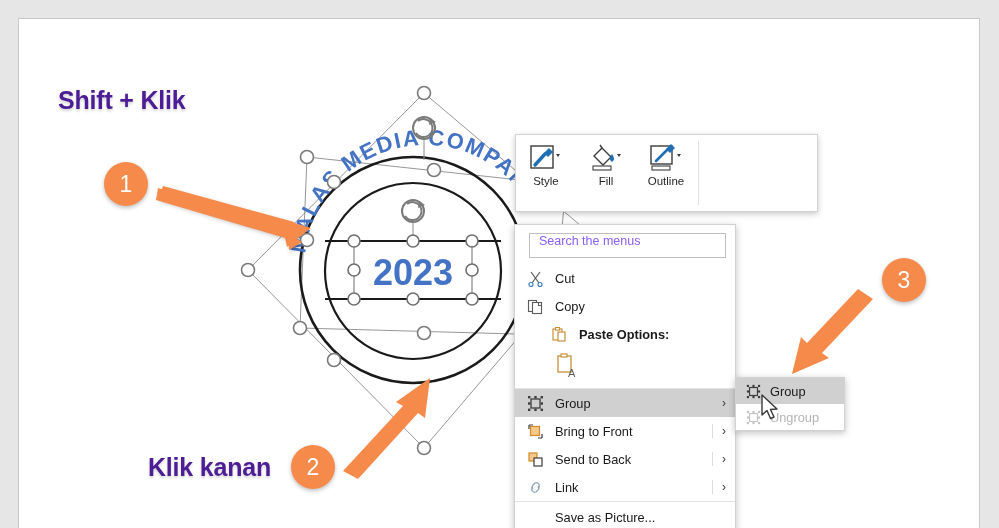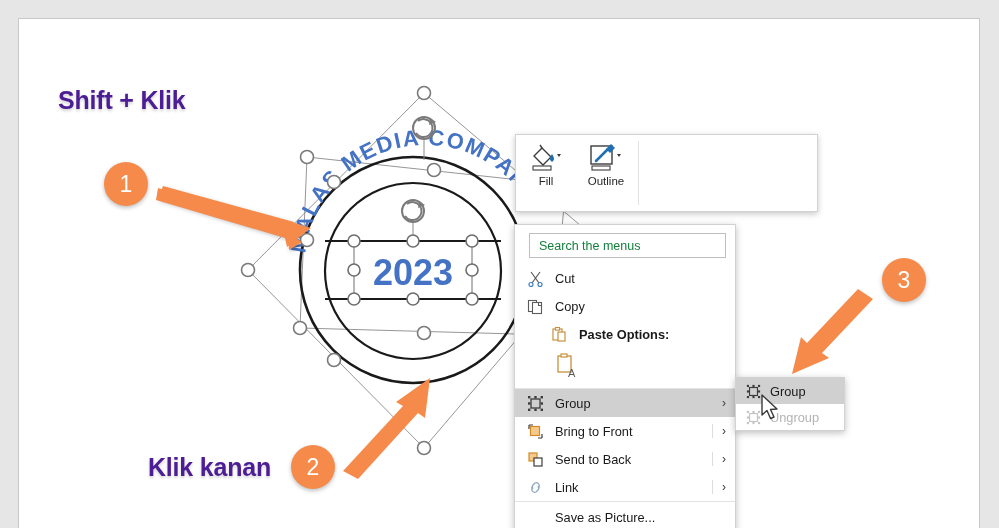--- a/index.html
+++ b/index.html
@@ -84,23 +84,23 @@
     border:1px solid #d2d2d2;
     box-shadow:0 2px 7px rgba(0,0,0,0.25);
     z-index:25;
     padding-bottom:0px;
     box-sizing:border-box;
   }
   .ctx-search{
     margin:8px 9px 6px 14px;
     height:25px;
     border:1px solid #bfbfbf;
-    display:flex;align-items:center;
+    display:flex;align-items:flex-start;
     padding-left:9px;
-    font-size:12.5px;color:#15803d;
+    font-size:12.5px;color:#8b5cf6;
     background:#fff;
     box-sizing:border-box;
   }
   .ctx-item{
     height:28px;display:flex;align-items:center;
     font-size:12.8px;color:#1a1a1a;
     padding-left:0;
     position:relative;
     cursor:default;
   }
@@ -240,20 +240,31 @@
 </div>
 
 <div class="badge" id="badge-1">1</div>
 <div class="badge" id="badge-2">2</div>
 <div class="badge" id="badge-3">3</div>
 
 <div class="mini-toolbar">
 
   <div class="mt-group">
 
+    <div class="mt-btn narrow">
+      <div class="mt-ico">
+        <svg width="36" height="30" viewBox="0 0 36 30">
+          <rect x="3" y="3" width="22" height="22" fill="#ffffff" stroke="#3c3c3c" stroke-width="1.4"></rect>
+          <path d="M 7 22 L 17 11" stroke="#1F6FB5" stroke-width="3.4" stroke-linecap="round"></path>
+          <path d="M 16 10 l 5 -5 l 4 4 l -5 5 z" fill="#1F6FB5"></path>
+          <path d="M 28 11 l 4 0 l -2 3 z" fill="#3c3c3c"></path>
+        </svg>
+      </div>
+      <div class="mt-lbl">Style</div>
+    </div>
 
     <div class="mt-btn narrow">
       <div class="mt-ico">
         <svg width="36" height="30" viewBox="0 0 36 30">
           <path d="M 6 13 L 14 5 L 23 14 L 15 22 Z" fill="#ffffff" stroke="#3c3c3c" stroke-width="1.4"></path>
           <path d="M 14 5 L 12 2" stroke="#3c3c3c" stroke-width="1.4"></path>
           <path d="M 24 11 q 4 5 0 8 q -4 -3 0 -8 z" fill="#1F6FB5"></path>
           <rect x="5" y="23" width="18" height="4" fill="#ffffff" stroke="#3c3c3c" stroke-width="1.1"></rect>
           <path d="M 29 11 l 4 0 l -2 3 z" fill="#3c3c3c"></path>
         </svg>

